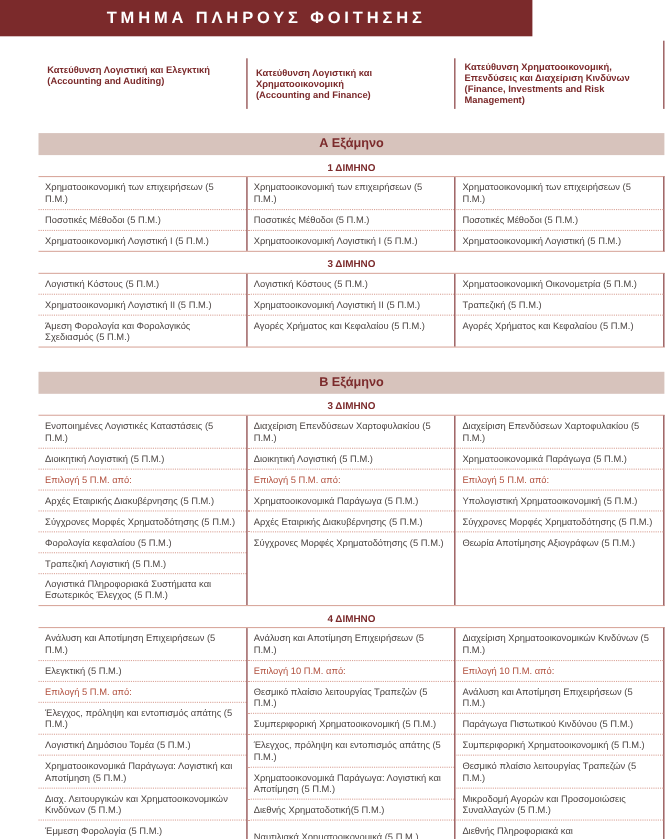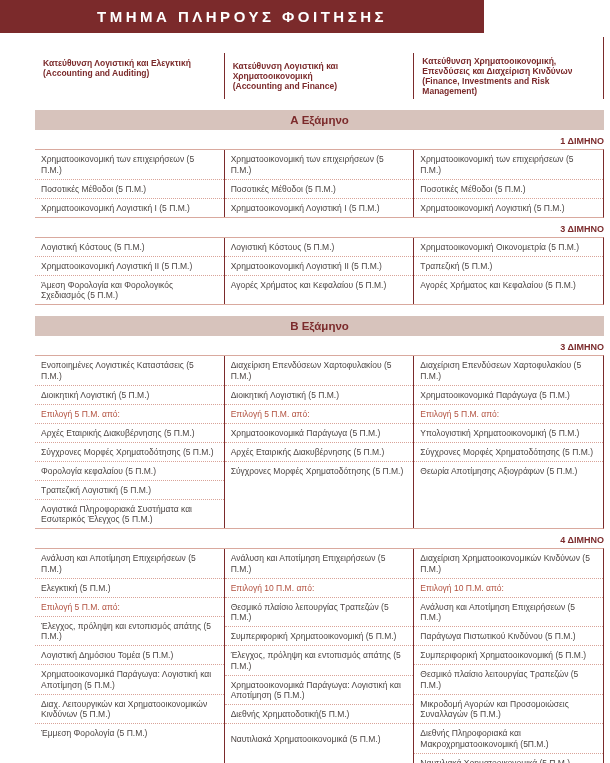--- a/index.html
+++ b/index.html
@@ -9,22 +9,22 @@
               display:flex; align-items:center; justify-content:center;
               font-weight:bold; font-size:15px; letter-spacing:3.5px; }
   .content { margin-left:35px; width:569px; }
   .track-headers { display:flex; margin-top:4px; border-right:1.5px solid #7b2a2b; min-height:37px; }
   .track-header { flex:1; padding:3px 8px 3px 8px; color:#7b2a2b; font-weight:bold;
                   font-size:8.5px; line-height:1.18; display:flex; flex-direction:column;
                   justify-content:center; }
   .track-header + .track-header { border-left:1.5px solid #7b2a2b;margin-top:16px; }
   .band { height:20px; background:#d7c3bc; color:#7b2a2b; font-weight:bold;
           font-size:11.5px; display:flex; align-items:center; justify-content:center;
-          margin-top:11px; }
-  .term-label { text-align:right; color:#7b2a2b; font-weight:bold; font-size:9px;
+          margin-top:22px; }
+  .term-label { text-align:center; color:#7b2a2b; font-weight:bold; font-size:9px;
                 margin:6px 0 3px 0; }
   .block { display:flex; border-top:1px solid #d9a99e; border-bottom:1px solid #d9a99e;
            border-right:1.5px solid #7b2a2b; }
   .block-col { flex:1; display:flex; flex-direction:column; }
   .block-col + .block-col { border-left:1.5px solid #7b2a2b; }
   .cell { padding:4px 8px 3.5px 6px; font-size:8.5px; line-height:10.5px;
           color:#4c4543; border-bottom:1px dotted #d9a398; }
   .block-col .cell:last-child { border-bottom:none; }
   .cell.choice { color:#b2513f; }
   .cell.tall { min-height:30px; display:flex; align-items:center; }

